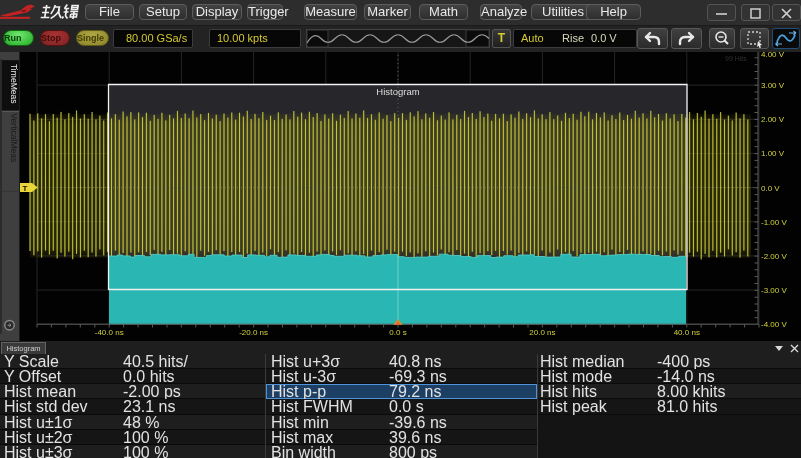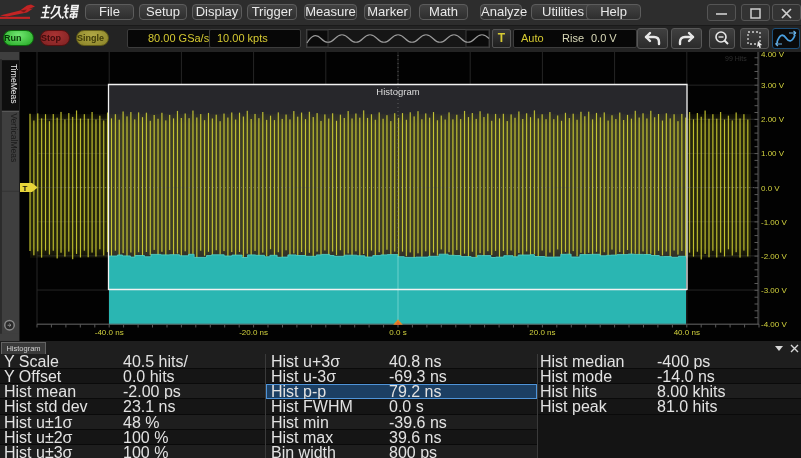--- a/index.html
+++ b/index.html
@@ -43,21 +43,21 @@
       <g stroke="#f0f0f0" stroke-width="1.7" fill="none" transform="skewX(-9) translate(7.5,0)">
         <path d="M36.5 7.5 H44 M40 5 V17.5 M36 17.5 H44.5 M36.5 12.5 H43.5"></path>
         <path d="M48.5 5 Q48 10 45.5 14 M48.5 7 H53 Q52 13 56.5 18 M53.5 9.5 Q52 15 46 18.5"></path>
         <path d="M60.5 4.5 L58.5 8 M58 8.5 H63 M60.5 8.5 V16 M58 12 H63 M58.5 16.5 L57.5 18.5 M60.5 16 L63 18.5"></path>
         <path d="M65.5 5.5 H71.5 V9.5 H65.5 Z M65.5 7.5 H71.5 M64.5 11.5 H72.5 M65.5 14 H71.5 V17 H65.5 V14 M68.5 11.5 V19"></path>
       </g>
     </svg>
     <div class="menubtn" style="left:85px;width:49px">File</div>
     <div class="menubtn" style="left:139px;width:48px">Setup</div>
     <div class="menubtn" style="left:192px;width:50px">Display</div>
-    <div class="menubtn" style="left:247px;width:50px">Trigger</div>
+    <div class="menubtn" style="left:247px;width:36px">Trigger</div>
     <div class="menubtn" style="left:304px;width:53px">Measure</div>
     <div class="menubtn" style="left:364px;width:47px">Marker</div>
     <div class="menubtn" style="left:419px;width:49px">Math</div>
     <div class="menubtn" style="left:480px;width:42px">Analyze</div>
     <div class="menubtn" style="left:531px;width:64px">Utilities</div>
     <div class="menubtn" style="left:586px;width:55px">Help</div>
     <div class="winbtn" style="left:707px">
       <svg width="27" height="17" viewBox="0 0 27 17">
           <line x1="8" y1="9" x2="19" y2="9" stroke="#cfcfcf" stroke-width="1.6"></line>
         </svg>
@@ -71,21 +71,21 @@
       <svg width="27" height="17" viewBox="0 0 27 17">
           <path d="M9 4 L18 13 M18 4 L9 13" stroke="#cfcfcf" stroke-width="1.7"></path>
         </svg>
     </div>
   </div>
 
   <div id="toolbar" class="abs">
     <div class="pill" style="left:3px;width:31px;background:radial-gradient(ellipse at 50% 30%,#72e872,#22a822);border:1px solid #0c6a0c;color:#073807">Run</div>
     <div class="pill" style="left:40px;width:30px;background:radial-gradient(ellipse at 50% 30%,#a33,#7c2222);border:1px solid #551111;color:#3f0c0c">Stop</div>
     <div class="pill" style="left:76px;width:33px;background:radial-gradient(ellipse at 50% 30%,#b0a844,#8a8228);border:1px solid #5f5a18;color:#403c0a">Single</div>
-    <div class="blackbox" style="left:127px;width:91px;padding-left:20px">80.00 GSa/s</div>
+    <div class="blackbox" style="left:113px;width:80px;padding-left:12px">80.00 GSa/s</div>
     <div class="blackbox" style="left:209px;width:92px;padding-left:7px">10.00 kpts</div>
 
     <svg class="abs" style="left:306px;top:3px" width="184" height="19" viewBox="0 0 184 19">
       <rect x="0.5" y="0.5" width="183" height="18" fill="#161616" stroke="#454545"></rect>
       <rect x="1" y="1" width="21" height="17" fill="#0b0b0b" stroke="#3a3a3a"></rect>
       <rect x="160" y="1" width="23" height="17" fill="#0b0b0b" stroke="#3a3a3a"></rect>
       <path d="M1 14 Q8 2 15 9.5 T29 9.5 T43 9.5 T57 9.5 T71 9.5 T85 9.5 T99 9.5 T113 9.5 T127 9.5 T141 9.5 T155 9.5 T169 9.5 T183 9.5" fill="none" stroke="#9a9a9a" stroke-width="1.1"></path>
     </svg>
 
     <div class="abs" style="left:492px;top:3px;width:19px;height:19px;background:linear-gradient(#383838,#1f1f1f);border:1px solid #555;border-radius:2px;color:#d6ca32;font-size:12px;font-weight:bold;text-align:center;line-height:17px">T</div>

